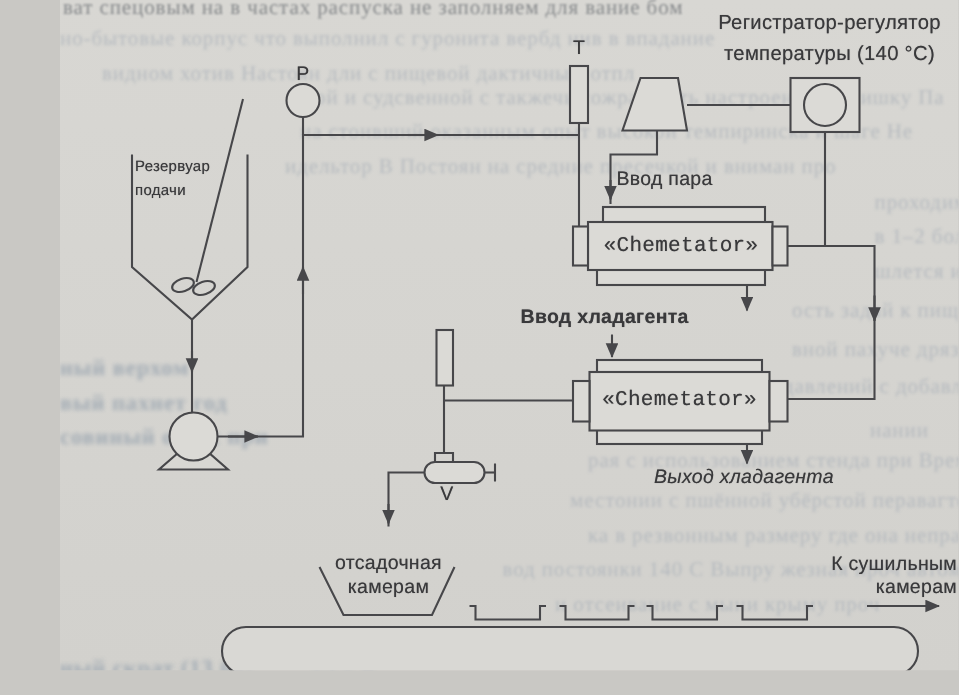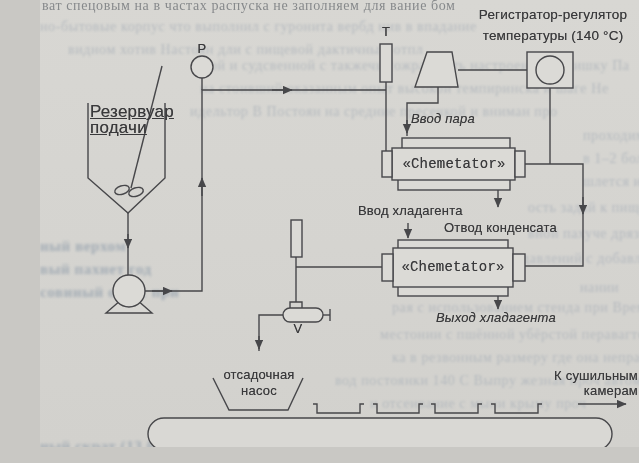--- a/index.html
+++ b/index.html
@@ -153,31 +153,30 @@
 
       <g>
         <path d="M273,404 L277,404 L277,413 L320,413 L320,404 L324,404"></path>
         <path d="M333,404 L337,404 L337,413 L379,413 L379,404 L383,404"></path>
         <path d="M391,404 L395,404 L395,413 L438,413 L438,404 L442,404"></path>
         <path d="M451,404 L455,404 L455,413 L498,413 L498,404 L502,404"></path>
       </g>
     </g>
   </svg>
 
-  <div class="lbl" style="left:50px;top:104px;width:80px;font-size:17px;line-height:16px;text-decoration:underline;">Резервуар
+  <div class="lbl" style="left:50px;top:104px;width:80px;font-size:10px;line-height:16px;">Резервуар
 подачи</div>
   <div class="lbl ctr" style="left:155px;top:41px;width:14px;">P</div>
   <div class="lbl ctr" style="left:339px;top:24px;width:14px;">T</div>
   <div class="lbl ctr" style="left:418px;top:4px;width:190px;font-size:13.5px;line-height:21px;">Регистратор-регулятор
 температуры (140 °C)</div>
-  <div class="lbl" style="left:371px;top:111px;font-style:italic;">Ввод пара</div>
+  <div class="lbl" style="left:371px;top:111px;">Ввод пара</div>
   <div class="lbl ctr chem" style="left:352px;top:156px;width:124px;">«Chemetator»</div>
   <div class="lbl ctr chem" style="left:353px;top:259px;width:120px;">«Chemetator»</div>
-  <div class="lbl" style="left:318px;top:203px;">Ввод хладагента</div>
-  <div class="lbl" style="left:404px;top:220px;">Отвод конденсата</div>
+  <div class="lbl" style="left:307px;top:203px;font-weight:bold;">Ввод хладагента</div>
   <div class="lbl" style="left:396px;top:310px;font-style:italic;">Выход хладагента</div>
   <div class="lbl ctr" style="left:251px;top:321px;width:14px;">V</div>
   <div class="lbl ctr" style="left:168px;top:367px;width:102px;line-height:16px;">отсадочная
-насос</div>
+камерам</div>
   <div class="lbl ctr" style="left:494px;top:368px;width:104px;line-height:15px;text-align:right;">К сушильным
 камерам</div>
 
 </div>
 
 </body></html>

